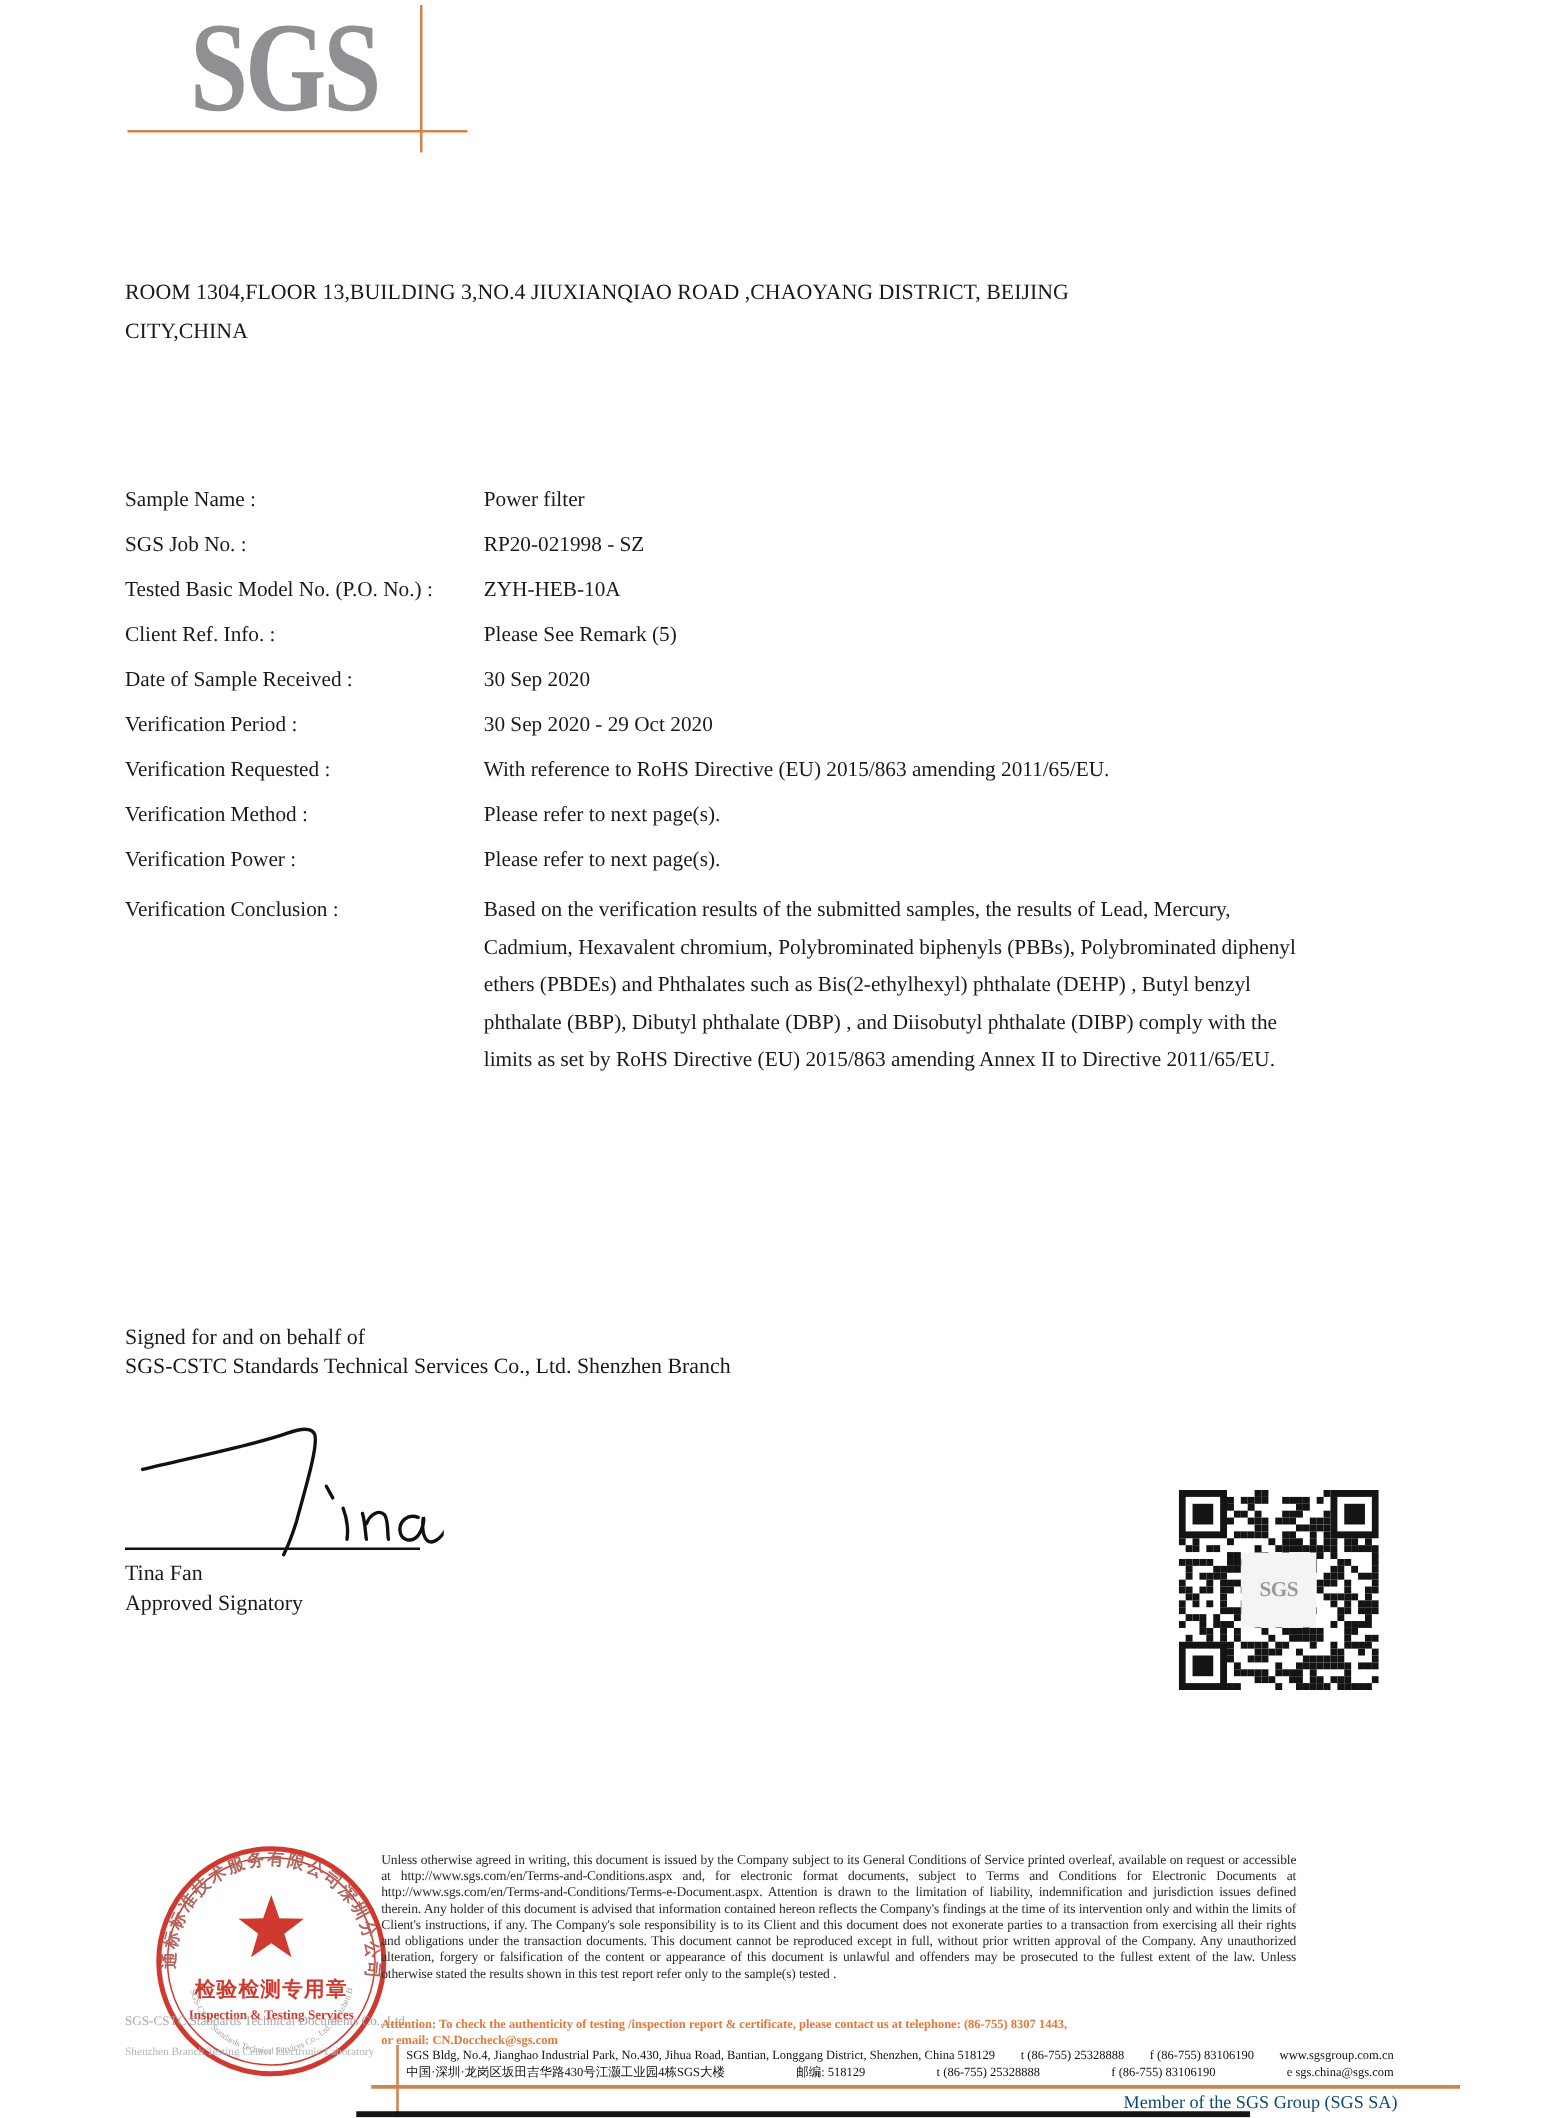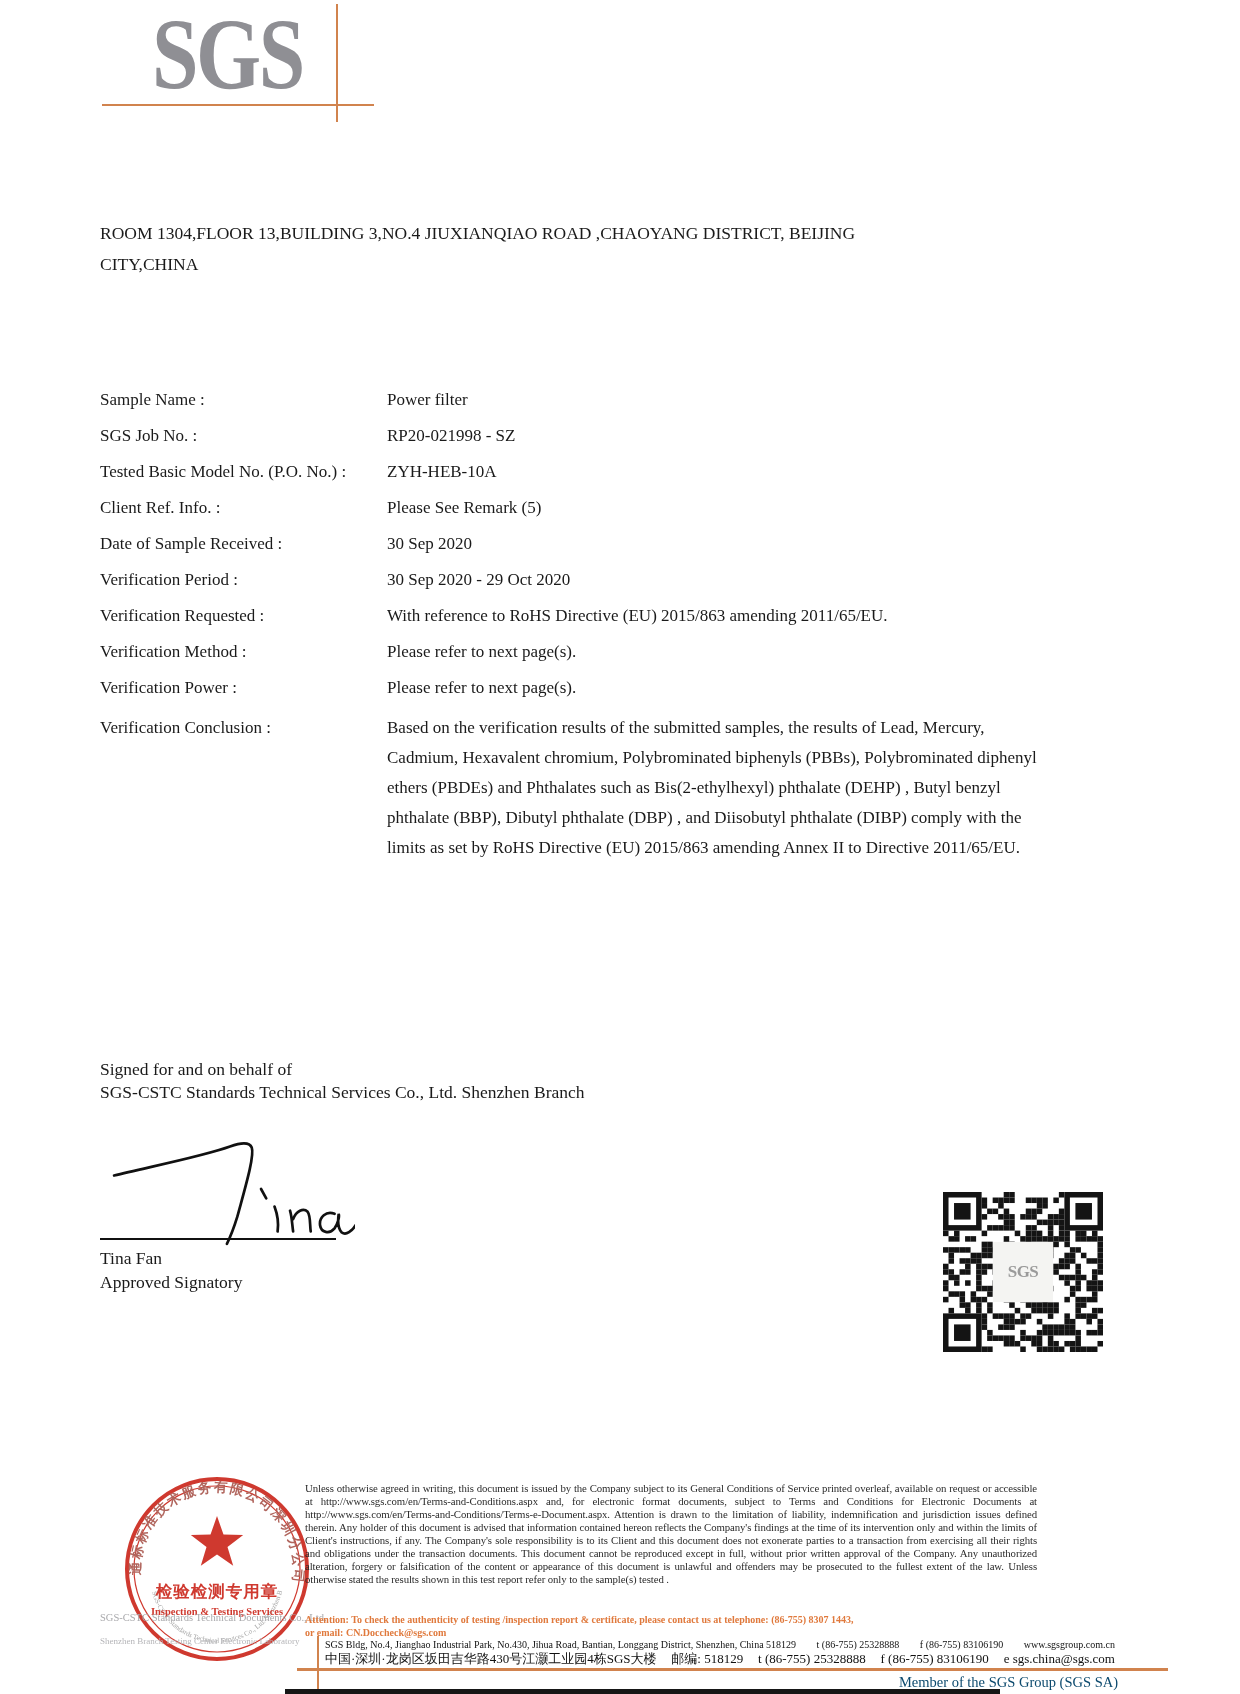--- a/index.html
+++ b/index.html
@@ -50,21 +50,21 @@
     position:absolute;left:305px;top:1482px;width:732px;font-size:10.8px;line-height:13px;
     text-align:justify;color:#2b2b2b;letter-spacing:-.1px;
   }
   .attention{
     position:absolute;left:305px;top:1613px;width:760px;font-size:10px;line-height:13px;
     font-weight:bold;color:var(--attention-orange,#e07a3e);
   }
   .addr-vline{position:absolute;left:317px;top:1636px;width:2px;height:58px;background:var(--accent-orange,#c98048);}
   .addr-block{position:absolute;left:325px;top:1638px;width:790px;}
   .addr-row{display:flex;justify-content:space-between;align-items:center;white-space:nowrap;font-size:10px;line-height:14px;color:#111;}
-  .addr-row.cn{font-size:13px;}
+  .addr-row.cn{font-size:10px;}
   .footer-rule{position:absolute;left:297px;top:1668px;width:871px;height:3px;background:var(--accent-orange,#c98048);}
   .member-line{position:absolute;right:122px;top:1674px;font-size:14.5px;color:#0c4a6e;}
   .bottom-bar{position:absolute;left:285px;top:1689px;width:715px;height:5px;background:#161616;}
 </style>
 </head>
 <body>
 
 <div class="page">
 
   <div>

